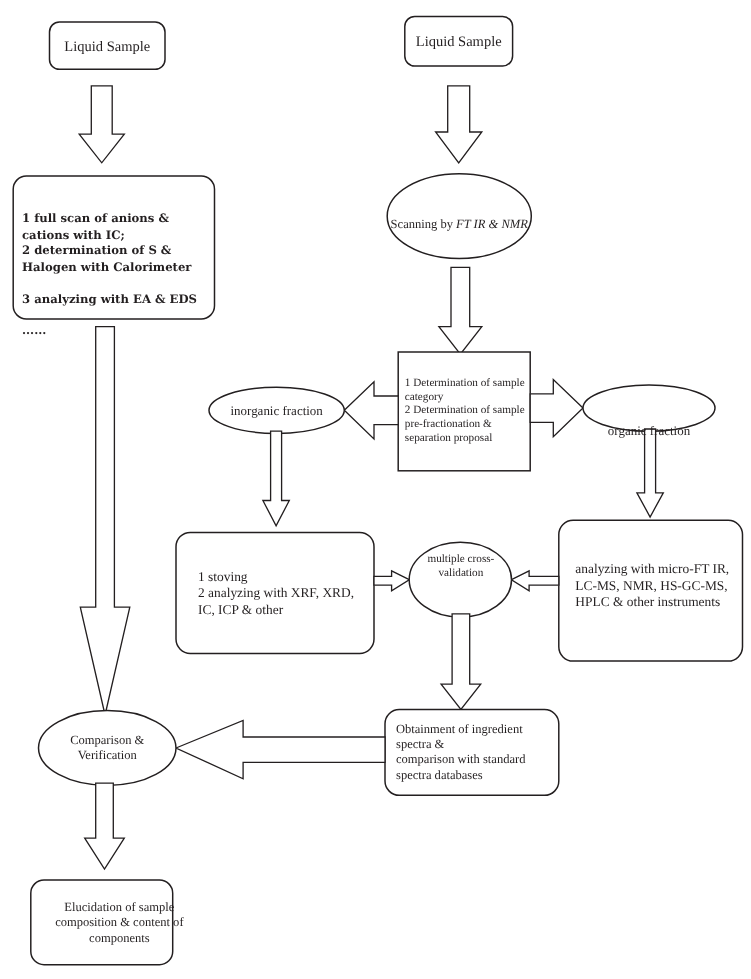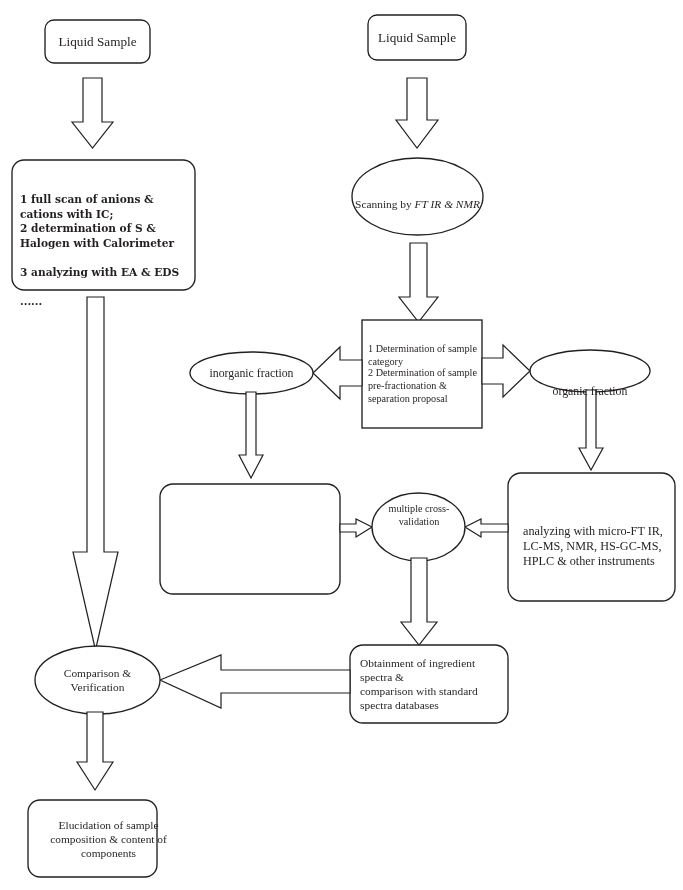--- a/index.html
+++ b/index.html
@@ -146,24 +146,26 @@
     </div>
   </div>
 
   <div class="node-text t-left fs10" style="left:368px; top:326px; width:110px;margin-top:16px;">1 Determination of sample category</div>
   <div class="node-text t-left fs10" style="left:368px; top:366px; width:112px;">2 Determination of sample pre-fractionation &amp; separation proposal</div>
 
   <div class="node-text flex-mid t-center fs115" style="left:190px; top:352px; width:123px; height:42px;">inorganic fraction</div>
 
   <div class="node-text flex-mid t-center fs115" style="left:530px; top:370px; width:120px; height:42px;">organic fraction</div>
 
+  <div class="node-text flex-mid-left t-left fs12" style="left:180px; top:484px; width:150px; height:110px;">1 stoving
+2 analyzing with XRF, XRD, IC, ICP &amp; other</div>
 
   <div class="node-text flex-mid t-center fs10" style="left:375px; top:481px; width:88px; height:68px;">multiple cross-validation</div>
 
-  <div class="node-text flex-mid-left t-left fs12" style="left:523px; top:487px; width:146px; height:119px;">analyzing with micro-FT IR, LC-MS, NMR, HS-GC-MS, HPLC &amp; other instruments</div>
+  <div class="node-text flex-mid-left t-left fs12" style="left:523px; top:473px; width:146px; height:119px;">analyzing with micro-FT IR, LC-MS, NMR, HS-GC-MS, HPLC &amp; other instruments</div>
 
   <div class="node-text flex-mid-left t-left fs11" style="left:360px; top:645px; width:142px; height:78px;">Obtainment of ingredient spectra &amp;
 comparison with standard spectra databases</div>
 
   <div class="node-text flex-mid t-center fs11" style="left:37px; top:646px; width:121px; height:68px;">Comparison &amp; Verification</div>
 
   <div class="node-text flex-mid t-center fs11" style="left:30px; top:800px; width:125px; height:77px;margin-left:16px;">Elucidation of sample composition &amp; content of components</div>
 
 </div>
 

